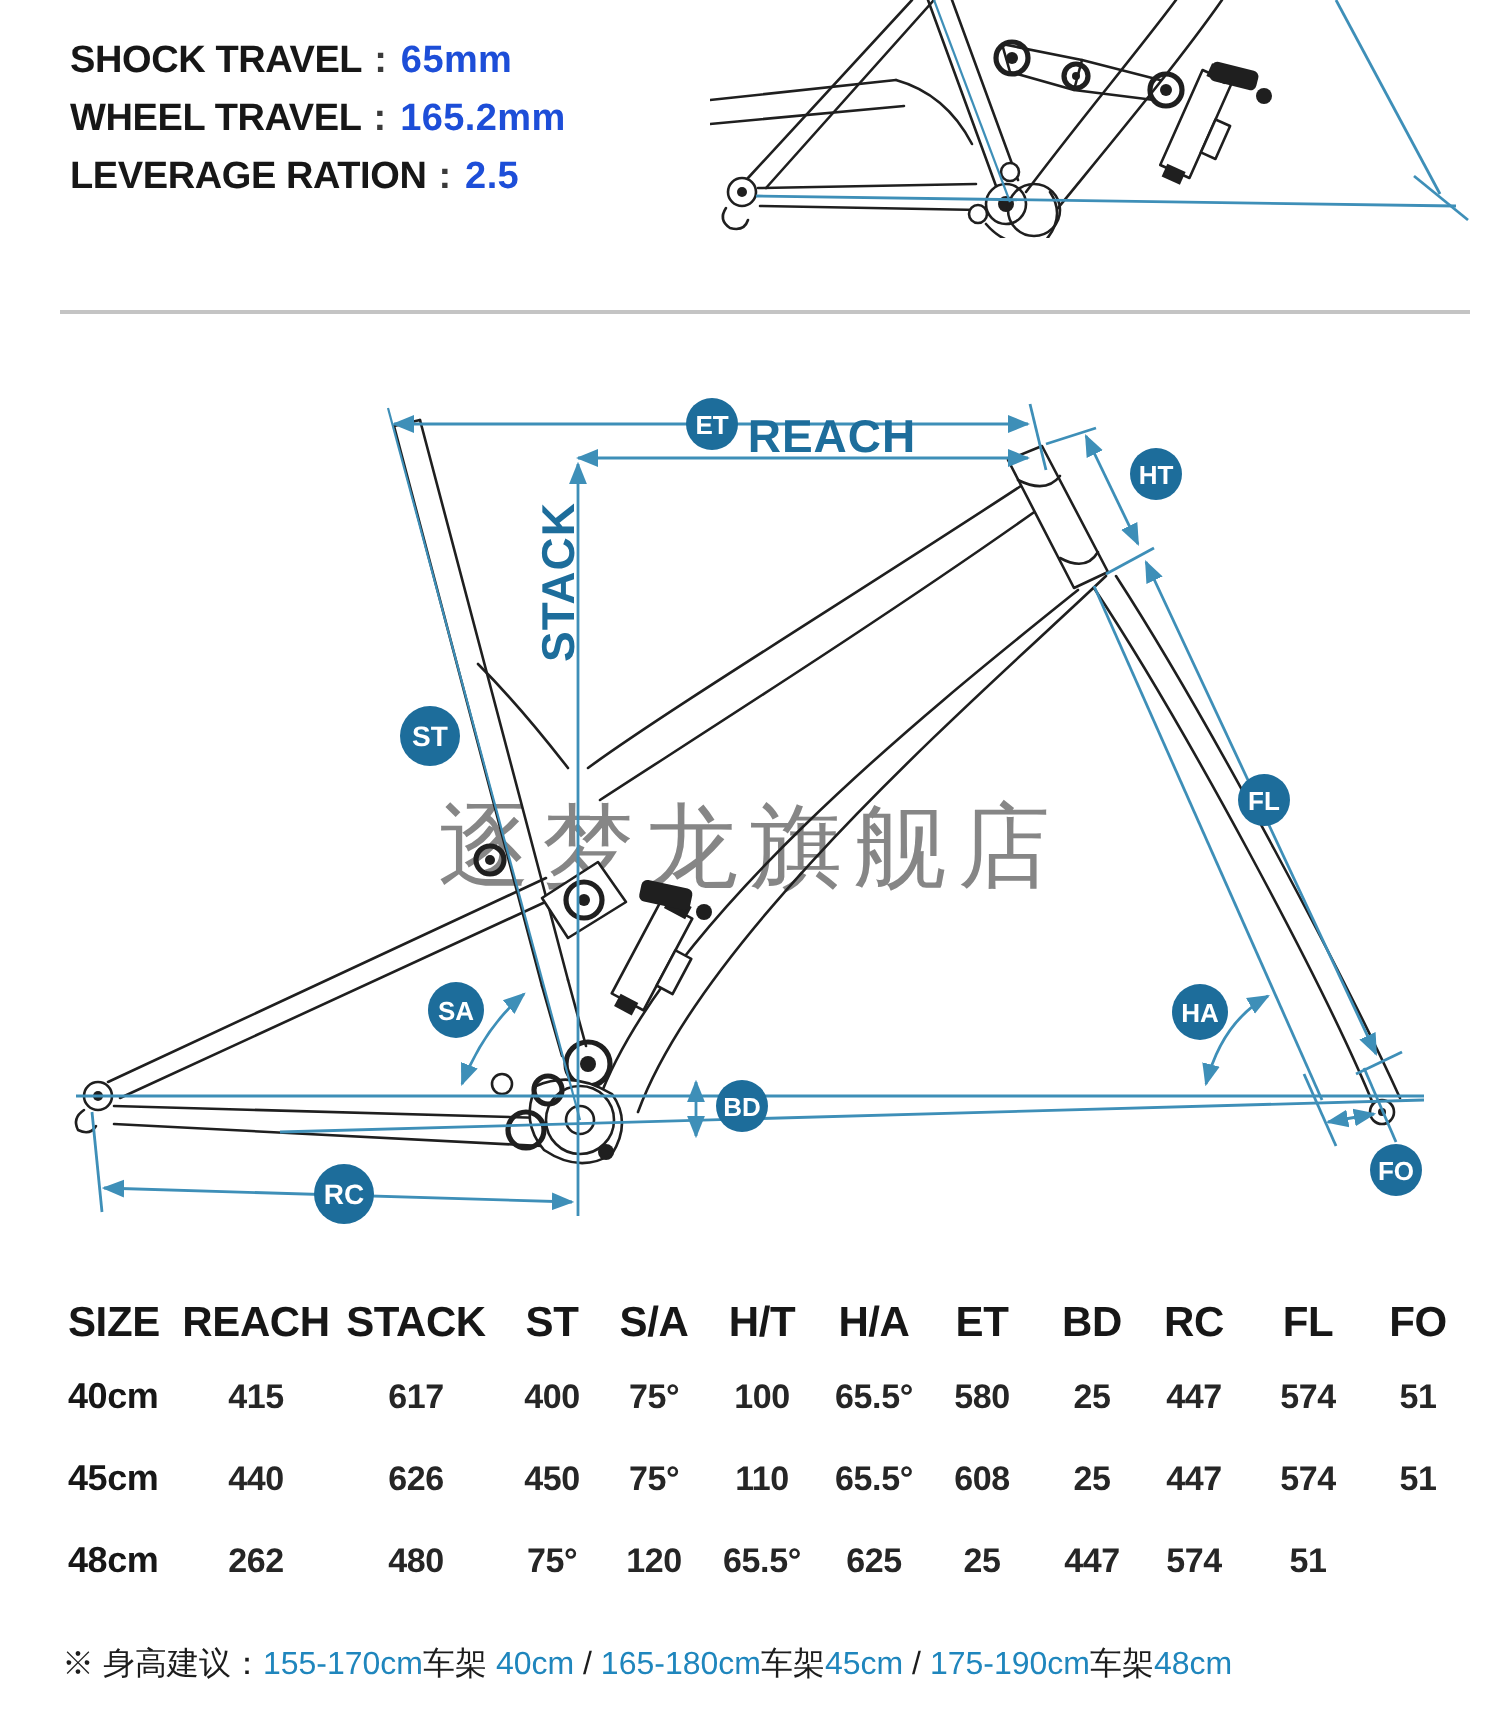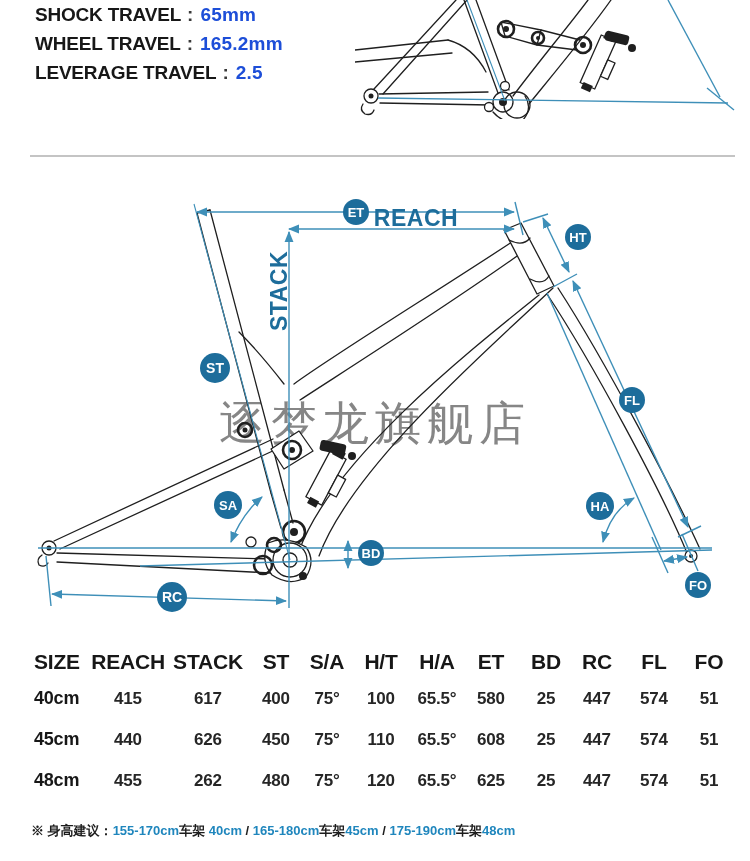--- a/index.html
+++ b/index.html
@@ -1,21 +1,21 @@
 <!DOCTYPE html>
 <html><head>
 <meta charset="utf-8">
 <style>
   html,body{margin:0;padding:0;}
   body{
     width:750px;height:861px;position:relative;background:#ffffff;
     font-family:"Liberation Sans", sans-serif;overflow:hidden;color:#1c1c1c;
   }
   
-  .spec-block{position:absolute;left:35px;top:4px;}
+  .spec-block{position:absolute;left:35px;top:20px;}
   .spec-row{display:flex;align-items:baseline;height:29px;font-size:19px;}
   .spec-label{font-weight:bold;letter-spacing:-0.2px;color:#171717;}
   .spec-colon{margin:0 7px 0 6px;color:#3a3a3a;font-weight:bold;}
   .spec-value{font-weight:700;color:#1d4ed8;letter-spacing:0.2px;}
   
   .divider{position:absolute;left:30px;top:155px;width:705px;height:2px;background:#c4c4c4;}
   
   svg .bk{stroke:var(--draw);fill:none;stroke-width:1.3;stroke-linecap:round;stroke-linejoin:round;}
   svg .bkw{stroke:var(--draw);fill:#ffffff;stroke-width:1.3;stroke-linejoin:round;}
   svg .bkf{fill:var(--draw);stroke:none;}
@@ -29,40 +29,40 @@
   svg .dim-label{fill:var(--accent);font-weight:bold;font-size:23px;letter-spacing:0.5px;text-anchor:middle;font-family:"Liberation Sans",sans-serif;}
   svg .wm{fill:var(--wm);font-size:46px;letter-spacing:6px;text-anchor:middle;font-family:"DejaVu Serif","Liberation Serif",serif;}
   
   .geo-table{position:absolute;left:30px;top:646px;width:700px;display:grid;
     grid-template-columns:65px 66px 94px 42px 60px 48px 64px 44px 66px 36px 78px 32px;}
   .geo-table .cell{display:flex;align-items:center;justify-content:center;height:41px;font-size:17px;color:#262626;letter-spacing:-0.2px;font-weight:bold;}
   .geo-table .cell.head{height:32px;font-weight:bold;font-size:21px;color:#171717;}
   .geo-table .cell.first{justify-content:flex-start;padding-left:4px;}
   .geo-table .cell.size{font-weight:bold;font-size:18px;color:#171717;}
   
-  .footer{position:absolute;left:31px;top:822px;font-size:13px;font-weight:bold;white-space:nowrap;}
+  .footer{position:absolute;left:31px;top:822px;font-size:16px;font-weight:normal;white-space:nowrap;}
   .footer .part.accent{color:var(--blue);}
   .footer .part{color:#1c1c1c;}
 </style>
 </head>
 <body style="--accent: #1d6d9b; --dim: #3e8fb8; --draw: #1f1f1f; --wm: #868686; --blue: #1f86bd;">
 
 <div class="spec-block">
   <div class="spec-row">
     <span class="spec-label">SHOCK TRAVEL</span>
     <span class="spec-colon">:</span>
     <span class="spec-value">65mm</span>
   </div>
   <div class="spec-row">
     <span class="spec-label">WHEEL TRAVEL</span>
     <span class="spec-colon">:</span>
     <span class="spec-value">165.2mm</span>
   </div>
   <div class="spec-row">
-    <span class="spec-label">LEVERAGE TRAVEL</span>
+    <span class="spec-label">LEVERAGE RATION</span>
     <span class="spec-colon">:</span>
     <span class="spec-value">2.5</span>
   </div>
 </div>
 
 <svg style="position:absolute;left:355px;top:0;" width="395" height="119" viewBox="0 0 395 119">
   <g>
     <path class="bk" d="M0,50 L93,40"></path>
       <path class="bk" d="M0,62 L97,53"></path>
     <path class="bk" d="M93,40 Q118,47 131,72"></path>
@@ -290,21 +290,20 @@
     <div class="cell">450</div>
     <div class="cell">75°</div>
     <div class="cell">110</div>
     <div class="cell">65.5°</div>
     <div class="cell">608</div>
     <div class="cell">25</div>
     <div class="cell">447</div>
     <div class="cell">574</div>
     <div class="cell">51</div>
     <div class="cell size first">48cm</div>
-    <div class="cell">455</div>
     <div class="cell">262</div>
     <div class="cell">480</div>
     <div class="cell">75°</div>
     <div class="cell">120</div>
     <div class="cell">65.5°</div>
     <div class="cell">625</div>
     <div class="cell">25</div>
     <div class="cell">447</div>
     <div class="cell">574</div>
     <div class="cell">51</div>

